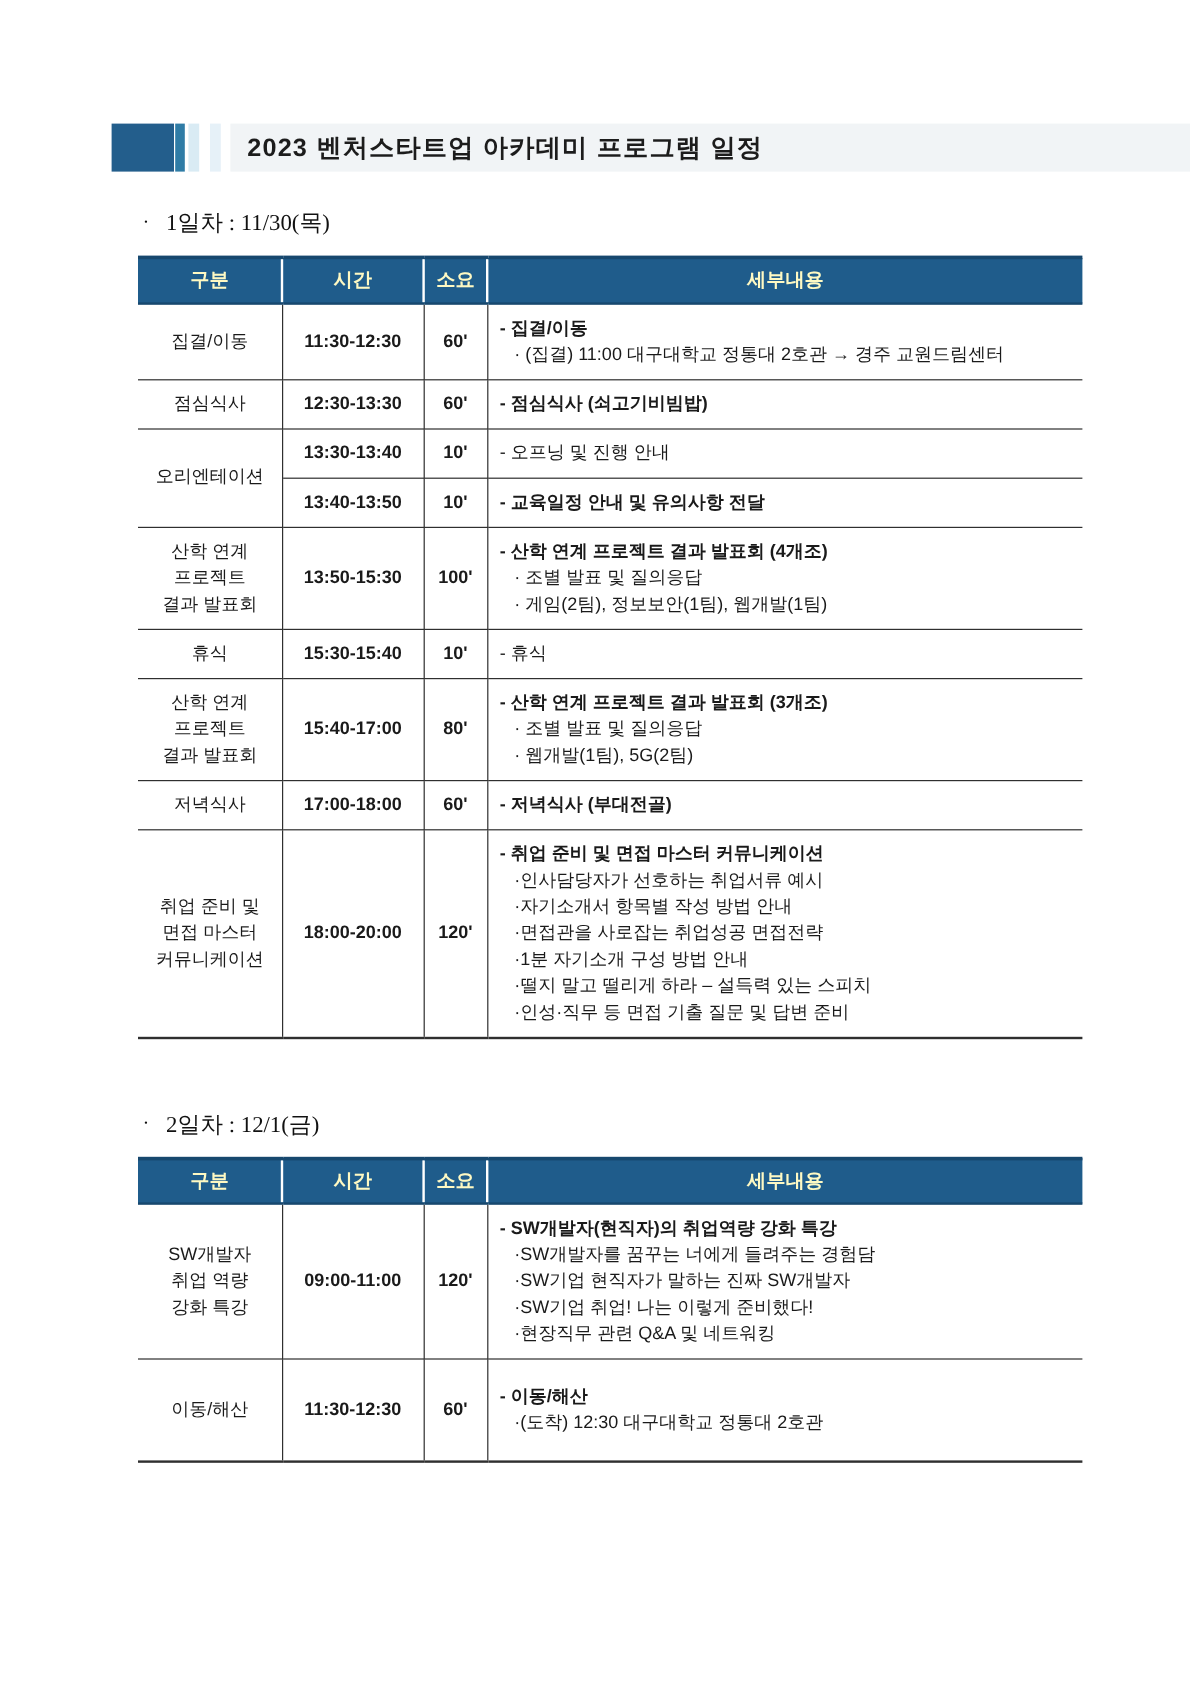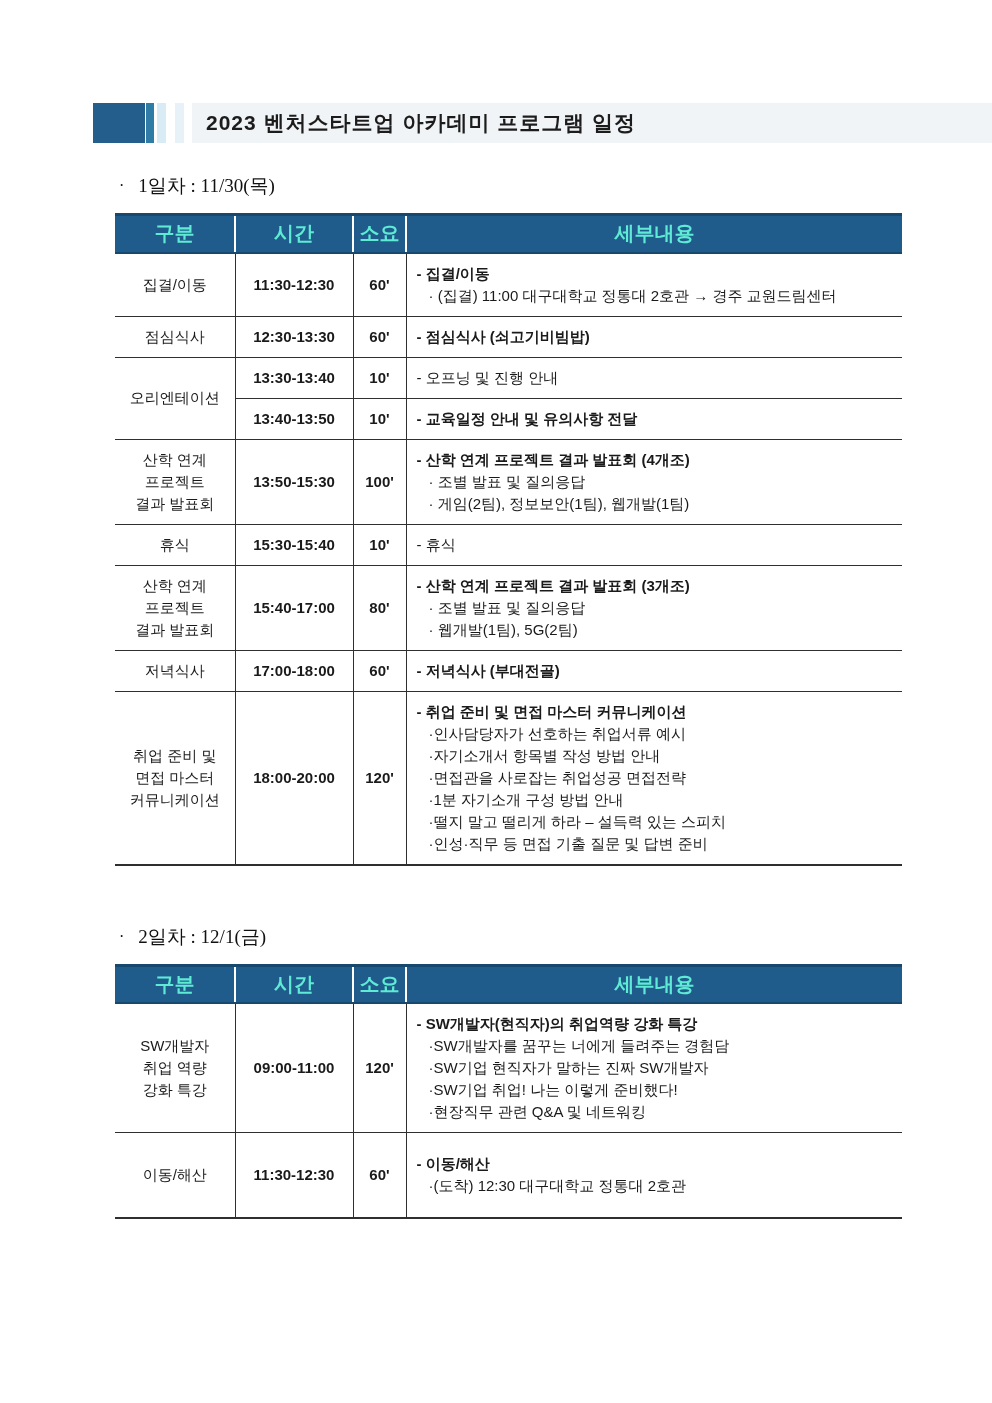--- a/index.html
+++ b/index.html
@@ -51,22 +51,22 @@
   .sec-1 .section-heading { margin-top: 58px; }
 
   table.schedule {
     border-collapse: collapse;
     width: 787px;
     margin-top: 14px;
     table-layout: fixed;
   }
   table.schedule th {
     background: var(--header-blue);
-    color: #5eead4;
-    font-size: 20px; font-weight: bold;
+    color: #fef9c3;
+    font-size: 16px; font-weight: bold;
     height: 38px;
     border-top: 3px solid var(--header-border);
     border-bottom: 2px solid var(--header-border);
   }
   table.schedule th + th { border-left: 2px solid #ffffff; margin-left: 40px; }
 
   table.schedule td {
     border-top: 1px solid var(--line);
     border-bottom: 1px solid var(--line);
     font-size: 15px;

